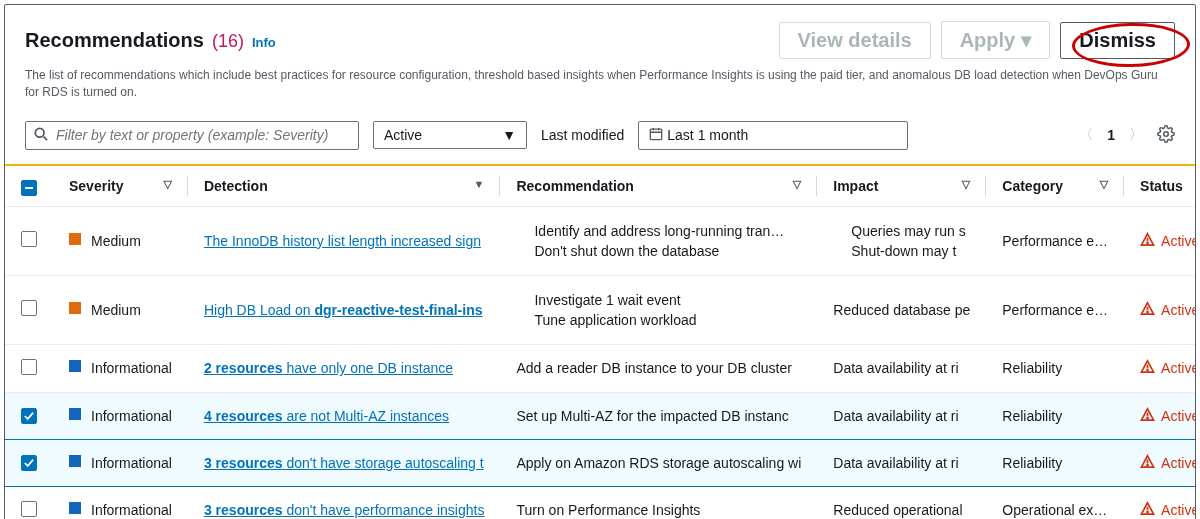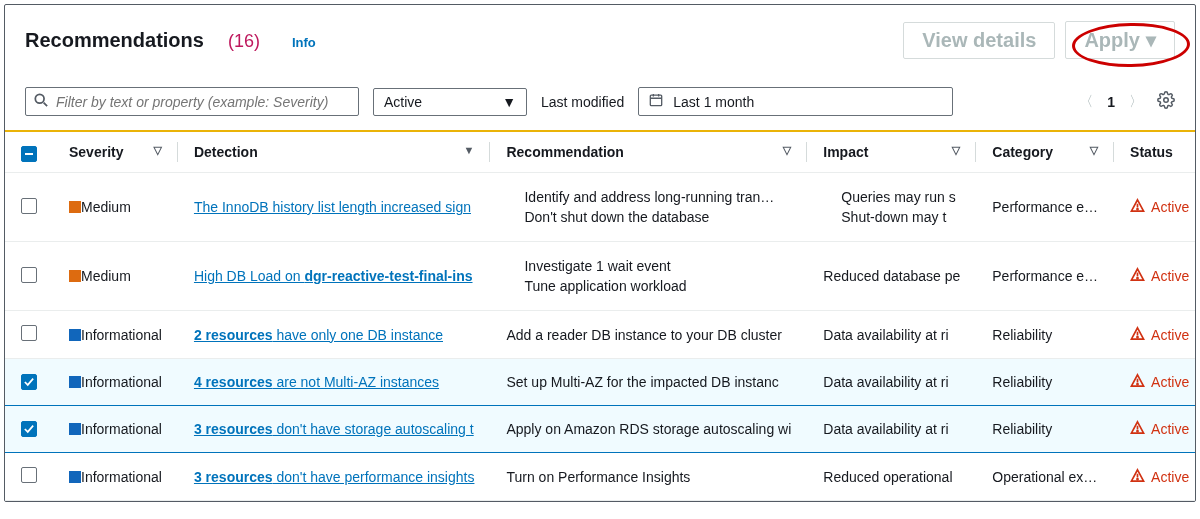--- a/index.html
+++ b/index.html
@@ -18,24 +18,24 @@
 .header {
   padding: 16px 20px 8px;
   position: relative;
 }
 .title-row {
   display: flex;
   align-items: center;
   justify-content: space-between;
   margin-bottom: 8px;
 }
-.title-left { display: flex; align-items: baseline; gap: 24px; }
+.title-left { display: flex; align-items: baseline; gap: 8px; }
 .title { font-size: 20px; font-weight: 700; }
 .count { font-size: 18px; font-weight: 400; color: #be185d; }
-.info-link { color: #0073bb; font-size: 13px; font-weight: 700; margin-left: 8px; cursor: pointer; }
+.info-link { color: #0073bb; font-size: 13px; font-weight: 700; cursor: pointer; }
 .actions { display: flex; gap: 10px; align-items: center; }
 .btn {
   border: 1px solid #545b64;
   background: #fff;
   color: #545b64;
   padding: 6px 18px;
   border-radius: 2px;
   font-size: 20px;
   font-weight: 700;
   cursor: pointer;
@@ -85,21 +85,21 @@
   border-radius: 2px;
   padding: 5px 10px;
   display: flex;
   align-items: center;
   justify-content: space-between;
   cursor: pointer;
   background: #fff;
 }
 .status-select { width: 154px; }
 .last-mod-label { color: #16191f; font-size: 14px; }
-.range-select { width: 315px; gap: 10px; justify-content: flex-start; align-items: center; }
+.range-select { width: 270px; gap: 4px; justify-content: flex-start; align-items: center; }
 .spacer { flex: 1; }
 .pager { display: flex; align-items: center; gap: 14px; color: #687078; }
 .pager .pg-num { color: #16191f; font-weight: 700; }
 .pager .arrow { cursor: default; color: #aab7b8; }
 .gear { cursor: pointer; color: #545b64; }
 table { width: 100%; border-collapse: collapse; }
 thead th {
   text-align: left;
   font-weight: 700;
   font-size: 14px;
@@ -122,21 +122,21 @@
 .chk {
   width: 16px; height: 16px; border: 1px solid #687078; border-radius: 2px;
   display: inline-flex; align-items: center; justify-content: center;
   background: #fff; cursor: pointer;
 }
 .chk.checked { background: #0073bb; border-color: #0073bb; }
 .chk.checked svg { display: block; }
 .chk svg { display: none; }
 .chk.indet { background: #0073bb; border-color: #0073bb; }
 .chk.indet::after { content: ""; width: 8px; height: 2px; background: #fff; }
-.sev { display: flex; align-items: center; }
+.sev { display: flex; gap: 10px; }
 .sev-box { width: 12px; height: 12px; }
 .sev-medium { background: #dd6b10; }
 .sev-info { background: #1166bb; }
 .link { color: #0073bb; text-decoration: underline; cursor: pointer; }
 .link .bold { font-weight: 700; text-align: right; }
 ul.bullets { list-style: disc; padding-left: 18px; }
 ul.bullets li { padding: 2px 0; white-space: nowrap; overflow: hidden; text-overflow: ellipsis; max-width: 250px; }
 .status-cell { display: flex; align-items: center; gap: 6px; color: #d13212; }
 .tri { color: #d13212; }
 .col-chk { width: 40px; }
@@ -157,23 +157,25 @@
         <span class="title">Recommendations</span>
         <span class="count">(16)</span>
         <span class="info-link">Info</span>
       </div>
       <div class="actions">
         <button class="btn disabled">View details</button>
         <button class="btn disabled">
           <span>Apply</span>
           <span>▾</span>
         </button>
+        <button class="btn dismiss">Dismiss</button>
       </div>
     </div>
     <div class="callout-ring"></div>
+    <p class="desc">The list of recommendations which include best practices for resource configuration, threshold based insights when Performance Insights is using the paid tier, and anomalous DB load detection when DevOps Guru for RDS is turned on.</p>
   </div>
 
   <div class="toolbar">
     <div class="filter-input">
       <span>
         <svg width="14" height="14" viewBox="0 0 16 16" fill="none" stroke="#545b64" stroke-width="2">
             <circle cx="6.5" cy="6.5" r="5"></circle>
             <line x1="11" y1="11" x2="15" y2="15"></line>
           </svg>
       </span>

